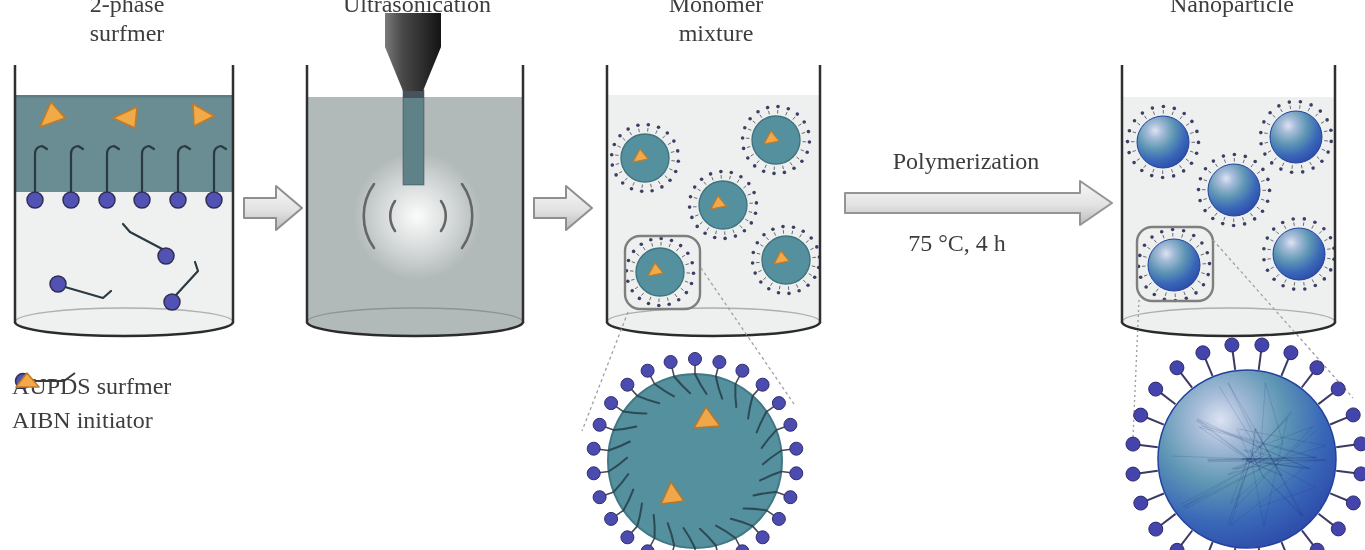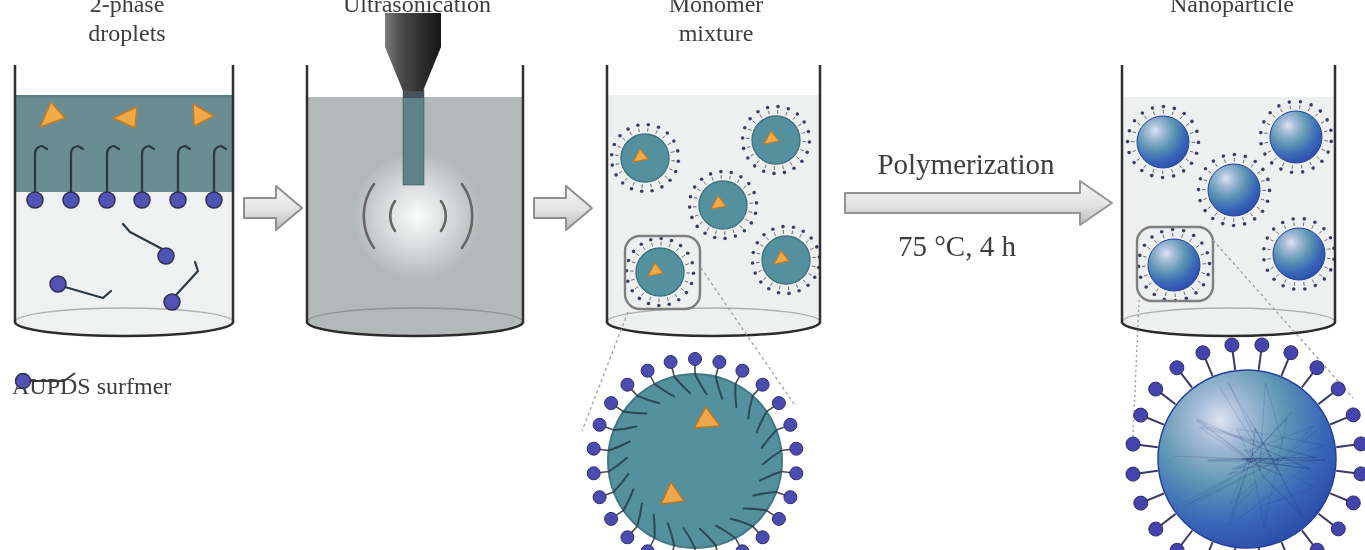--- a/index.html
+++ b/index.html
@@ -2,21 +2,21 @@
 <html><head>
 <meta charset="utf-8">
 <style>
   html,body{margin:0;padding:0;background:#ffffff;}
   body{width:1365px;height:550px;overflow:hidden;position:relative;
        font-family:"Liberation Serif","DejaVu Serif",serif;color:#3d3d3d;}
   .canvas{position:absolute;inset:0;width:1365px;height:550px;}
   svg{position:absolute;left:0;top:0;}
   .stage-title{position:absolute;transform:translateX(-50%);text-align:center;
     font-size:24px;line-height:29px;color:#3d3d3d;white-space:nowrap;}
-  .arrow-label{position:absolute;transform:translateX(-50%);font-size:29px;
+  .arrow-label{position:absolute;transform:translateX(-50%);font-size:24px;
     color:#3d3d3d;white-space:nowrap;}
   .legend{position:absolute;left:12px;top:369px;}
   .legend-row{display:flex;align-items:center;height:34px;}
   .legend-row .lbl{font-size:24px;color:#3d3d3d;white-space:nowrap;}
   .glyph1{margin-right:6px;} .glyph2{margin-right:10px;}
 </style>
 </head>
 <body>
 
 <div class="canvas">
@@ -750,21 +750,21 @@
           <line x1="1212.5" y1="375.9" x2="1204.8" y2="357.4" stroke="#3a3a63" stroke-width="2"></line>
           <circle cx="1202.9" cy="352.8" r="7" fill="#4444ac" stroke="#2c2c6a" stroke-width="1"></circle>
           <line x1="1235.2" y1="369.8" x2="1232.5" y2="350.0" stroke="#3a3a63" stroke-width="2"></line>
           <circle cx="1231.9" cy="345.0" r="7" fill="#4444ac" stroke="#2c2c6a" stroke-width="1"></circle>
         </g>
   </g>
 </svg>
 
 <div class="stage-title" style="left:127px;top:-10px">
   <div>2-phase</div>
-  <div>droplets</div>
+  <div>surfmer</div>
 </div>
 <div class="stage-title" style="left:417px;top:-10px">
   <div>Ultrasonication</div>
 </div>
 <div class="stage-title" style="left:716px;top:-10px">
   <div>Monomer</div>
   <div>mixture</div>
 </div>
 <div class="stage-title" style="left:1232px;top:-10px">
   <div>Nanoparticle</div>
@@ -774,15 +774,21 @@
 <div class="arrow-label" style="left:957px;top:230px">75 °C, 4 h</div>
 
 <div class="legend">
   <div class="legend-row">
     <svg class="glyph1" width="70" height="22">
       <path d="M 18,12 L 52,12 L 63,4" fill="none" stroke="#3a3a3a" stroke-width="2" stroke-linejoin="round"></path>
       <circle cx="11" cy="12" r="7.5" fill="#5252b4" stroke="#2e2e55" stroke-width="1.5"></circle>
     </svg>
     <span class="lbl">AUPDS surfmer</span>
   </div>
+  <div class="legend-row">
+    <svg class="glyph2" width="30" height="22">
+      <polygon points="4,18 27,18 15,4" fill="#f2a947" stroke="#c07c28" stroke-width="1.6" stroke-linejoin="round"></polygon>
+    </svg>
+    <span class="lbl">AIBN initiator</span>
+  </div>
 </div>
 
 </div>
 
 </body></html>

